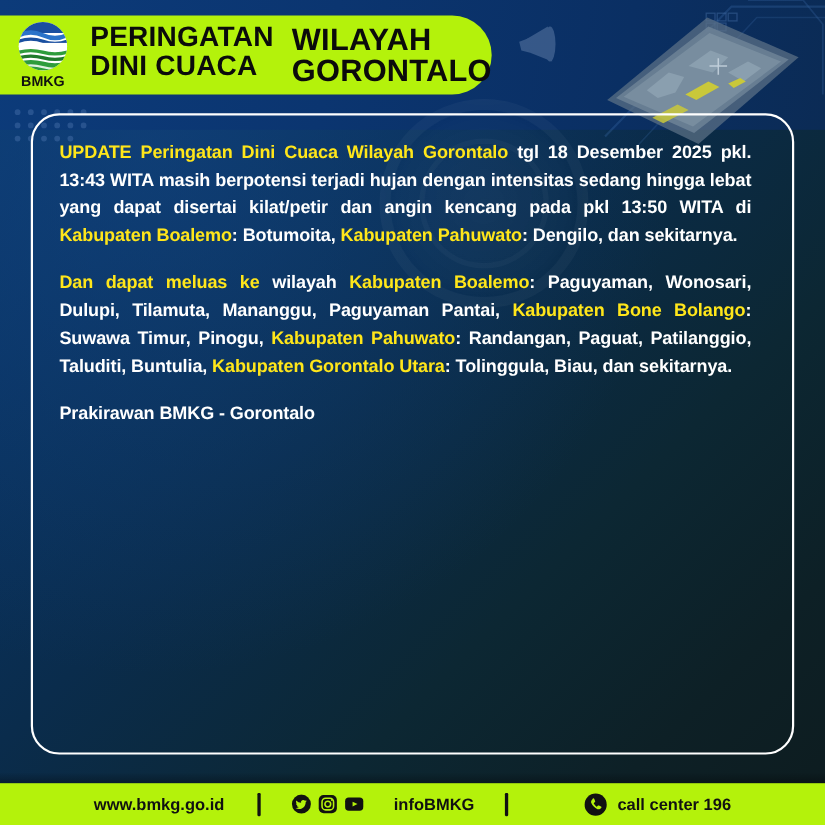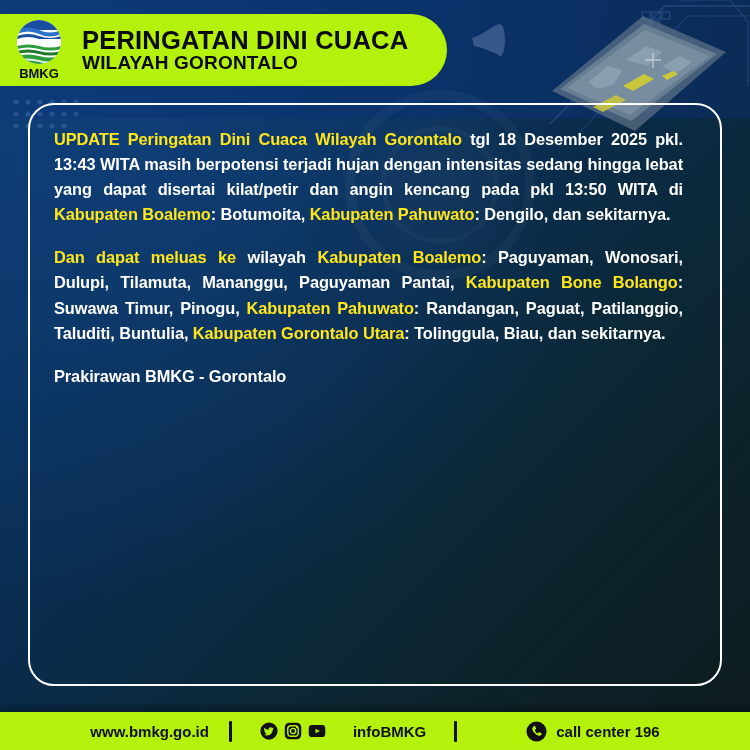--- a/index.html
+++ b/index.html
@@ -61,28 +61,28 @@
     background:#b4f20b;
     border-radius:0 40px 40px 0;
     display:flex; align-items:center; gap:14px;
     padding-left:10px;
     z-index:6;
   }
   .logo-badge { width:58px; height:66px; flex:0 0 58px; position:relative; }
   .logo-badge svg { display:block; }
 
   .title-text {
-    display:flex; flex-direction:column;
+    display:flex; flex-direction:row;
     line-height:1.04;
     font-weight:bold;
     color:#0b0b0b;
     letter-spacing:.2px;
   }
   .title-line1 { font-size:25.5px; }
-  .title-line2 { font-size:19px; }
+  .title-line2 { font-size:28px; }
 
   
   .card {
     position:absolute;
     left:28px; top:103px;
     width:694px; height:583px;
     border:2.5px solid #ffffff;
     border-radius:26px;
     z-index:4;
   }
@@ -114,21 +114,21 @@
     width:750px; height:38px;
     background:#b4f20b;
     display:flex; align-items:center; justify-content:center;
     gap:0;
     z-index:6;
   }
   .footer-inner {
     display:flex; align-items:center;
     font-size:15px; font-weight:bold; color:#111;
   }
-  .f-site { padding-right:20px;text-align:right; }
+  .f-site { padding-right:30px;text-align:right; }
   .f-div {
     width:3px; height:21px; background:#111; border-radius:1px;
     display:inline-block;
   }
   .f-social {
     display:flex; align-items:center; gap:6px;
     padding:0 28px;
   }
   .f-social .shandle { margin-left:21px; font-size:15px; }
   .f-call {

